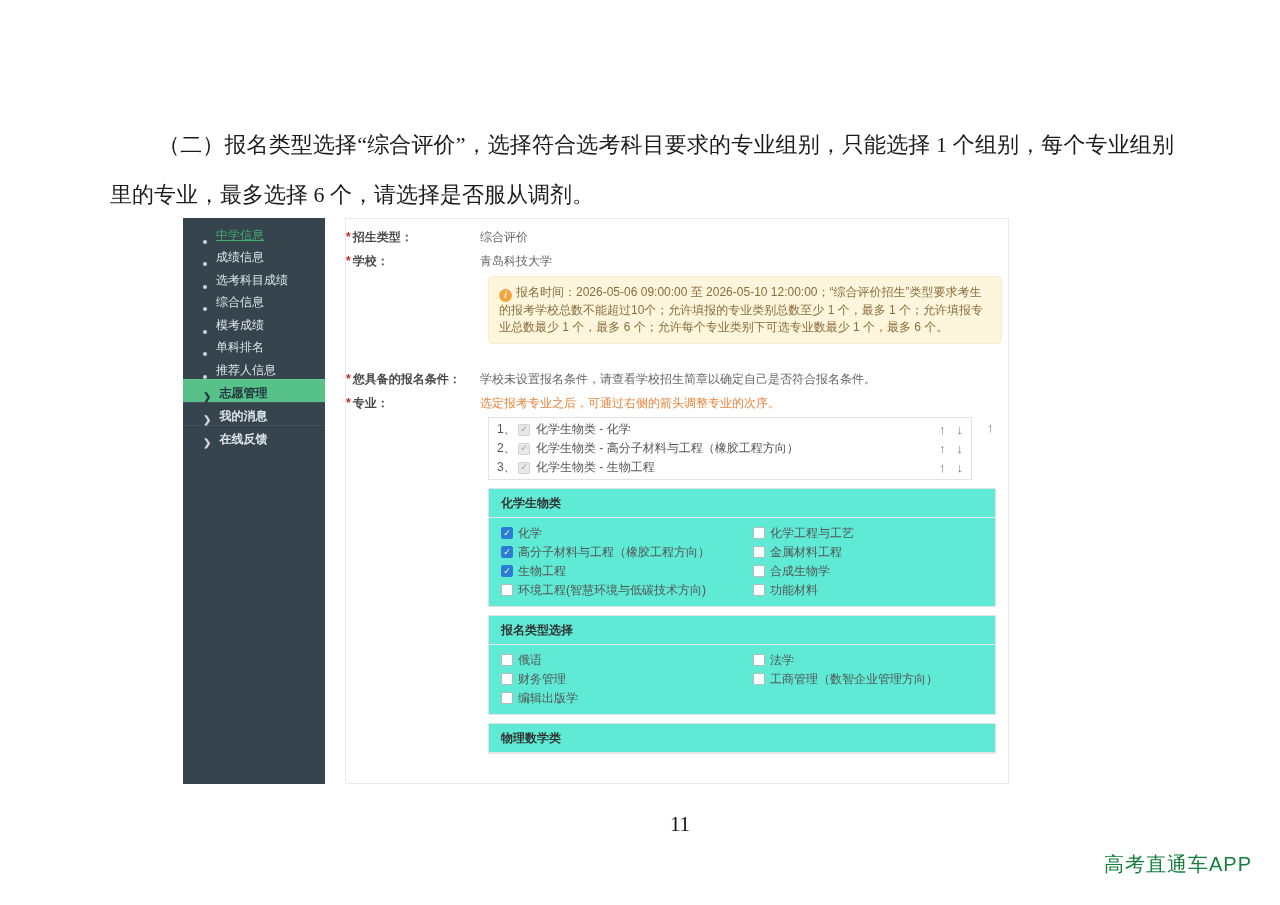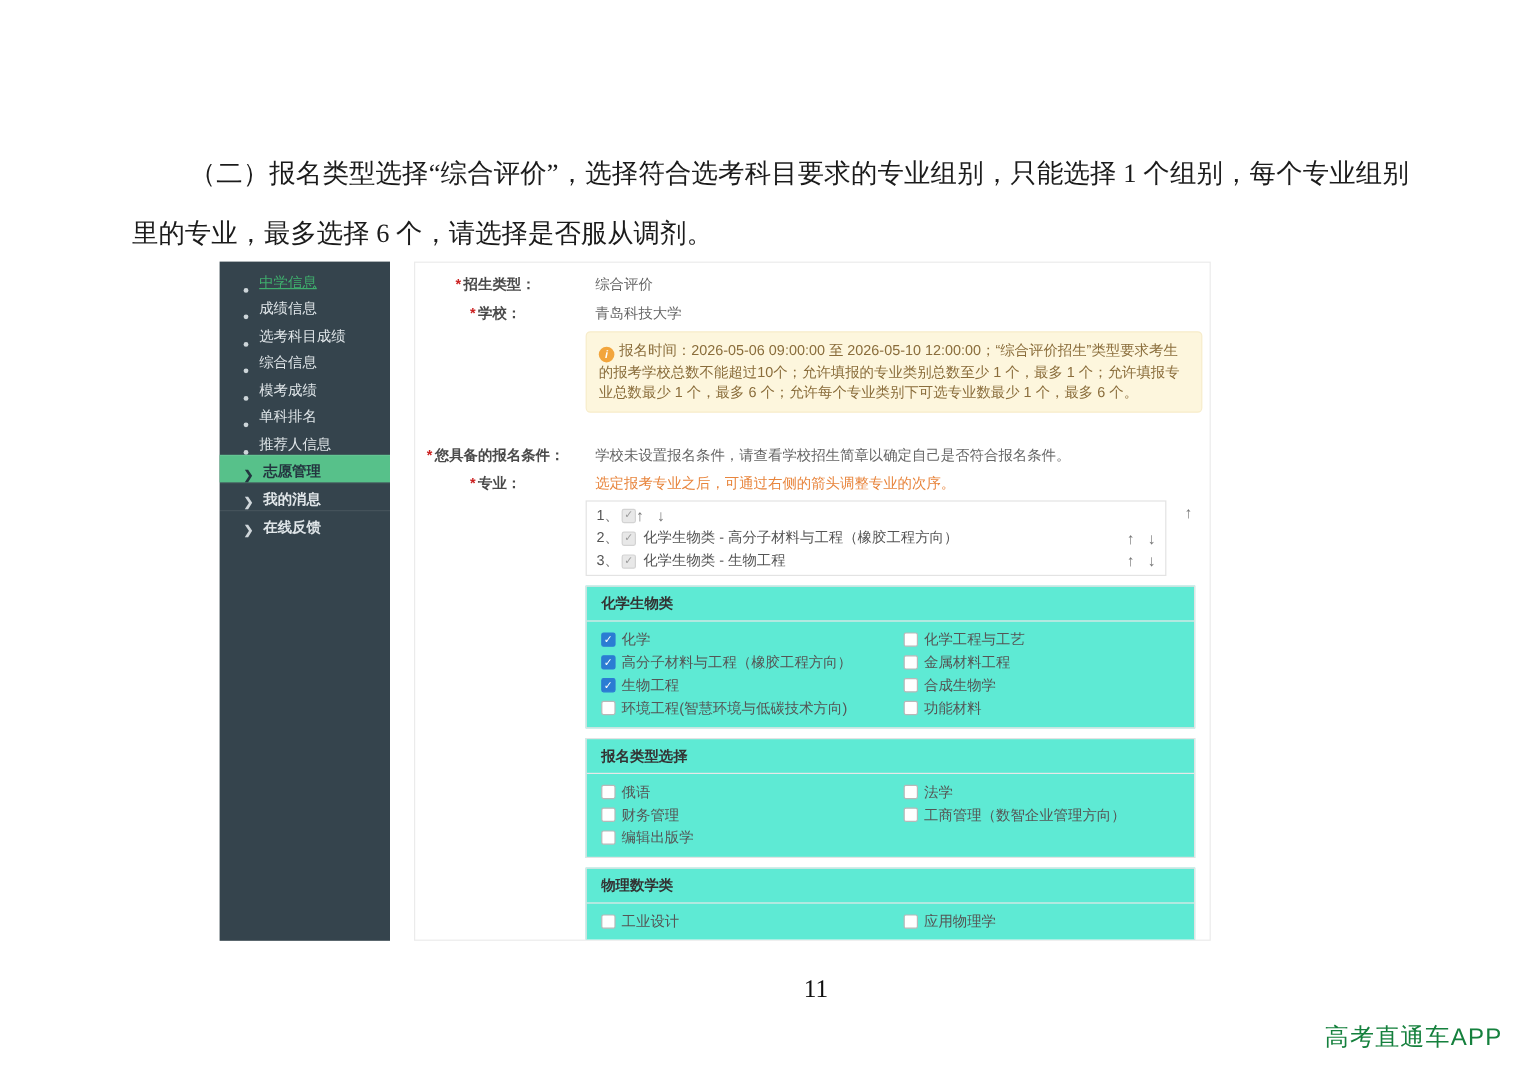--- a/index.html
+++ b/index.html
@@ -86,26 +86,26 @@
     left: 162px; top: 0;
     width: 664px; height: 566px;
     background: #fff;
     border: 1px solid #ebebeb;
     padding-top: 6px;
     overflow: hidden;
   }
   .frow { display: flex; align-items: center; min-height: 24px; }
   .flabel {
     width: 134px; flex-shrink: 0;
-    text-align: center;
+    text-align: left;
     font-weight: bold;
     color: #4a4a4a;
   }
   .star { color: #cc2222; margin-right: 2px; font-weight: bold; }
-  .fvalue { margin-left: 16px; color: #666; }
+  .fvalue { margin-left: 0; color: #666; }
   .hint { color: #e8853d; }
 
   .notice {
     margin: 3px 0 23px 142px;
     width: 514px;
     background: #fdf6dd;
     border: 1px solid #f7ecca;
     border-radius: 4px;
     padding: 7px 10px;
     color: #8a6d3b;
@@ -246,20 +246,21 @@
         <span class="star">*</span><span>专业：</span>
       </div>
       <div class="fvalue hint">选定报考专业之后，可通过右侧的箭头调整专业的次序。</div>
     </div>
 
     <div class="majors-wrap">
       <div class="majors-list">
         <div class="m-row">
           <span class="m-no">1、</span>
           <span class="cb disabled">✓</span>
+          <span class="m-label">化学生物类 - 化学</span>
           <span class="m-arrows">
             <span>↑</span>
             <span>↓</span>
           </span>
         </div>
         <div class="m-row">
           <span class="m-no">2、</span>
           <span class="cb disabled">✓</span>
           <span class="m-label">化学生物类 - 高分子材料与工程（橡胶工程方向）</span>
           <span class="m-arrows">
@@ -339,30 +340,19 @@
         </label>
         <label class="opt">
           <span class="cb un"></span>
           <span>编辑出版学</span>
         </label>
       </div>
     </div>
 
     <div class="group">
       <div class="g-head">物理数学类</div>
-      <div class="g-body">
-        <label class="opt">
-          <span class="cb un"></span>
-          <span>工业设计</span>
-        </label>
-        <label class="opt">
-          <span class="cb un"></span>
-          <span>应用物理学</span>
-        </label>
-
-      </div>
     </div>
 
   </section>
 </div>
 
 <div class="page-num">11</div>
 <div class="watermark">高考直通车APP</div>
 
 </body></html>

